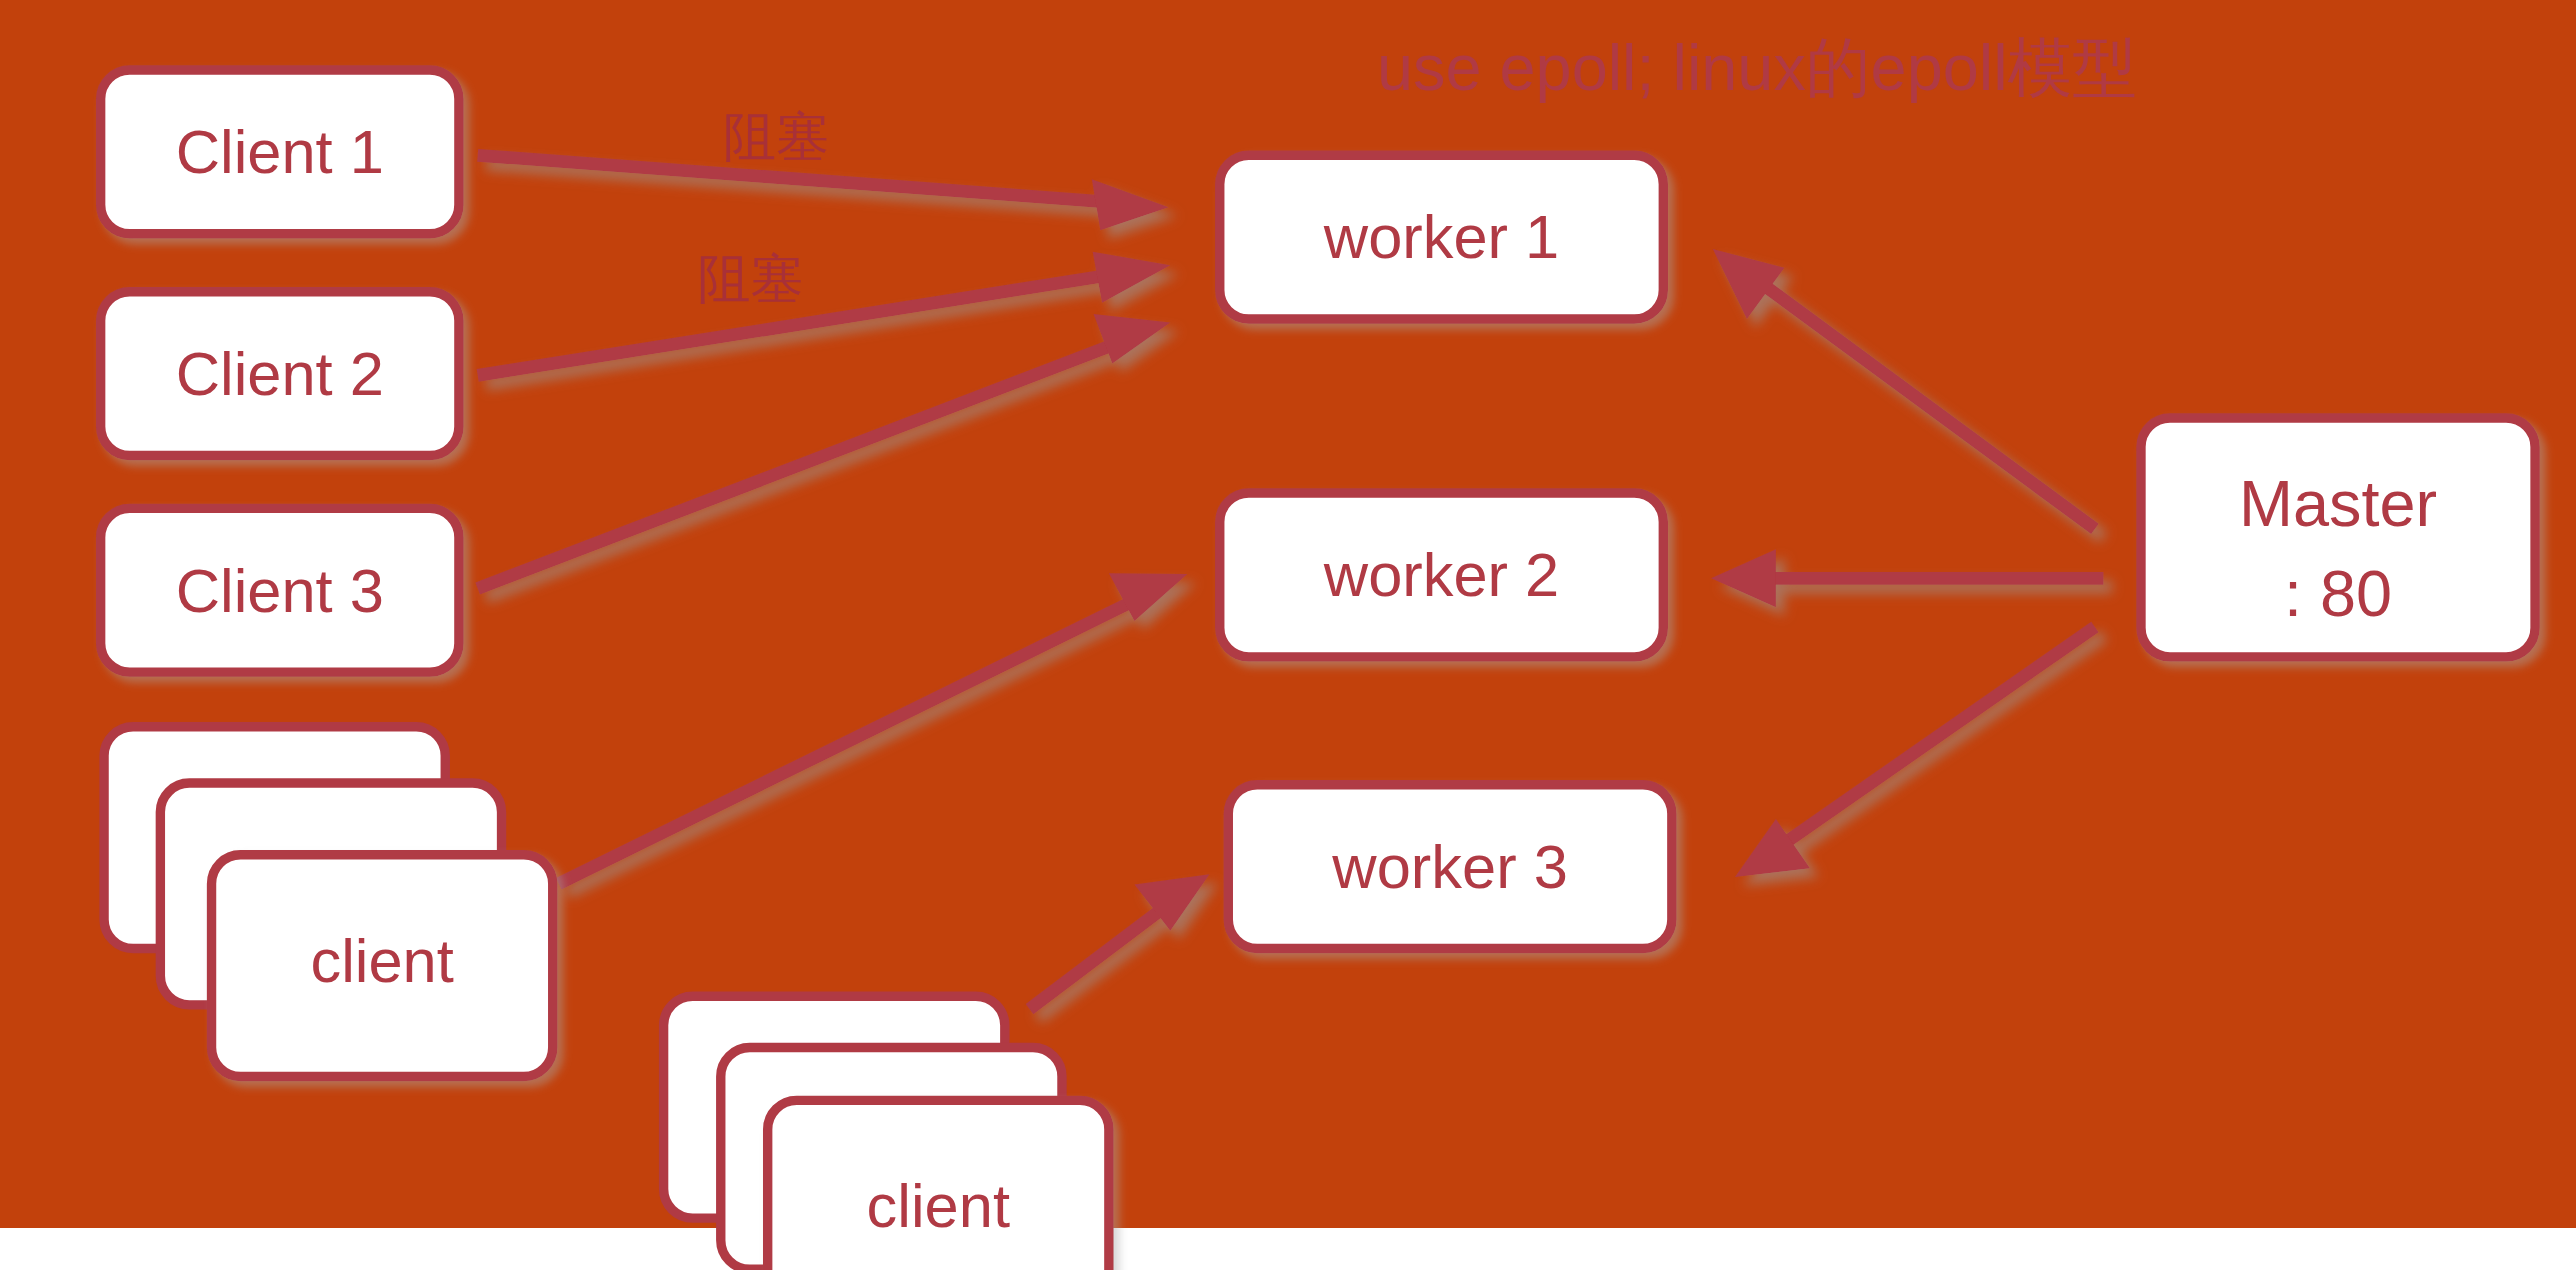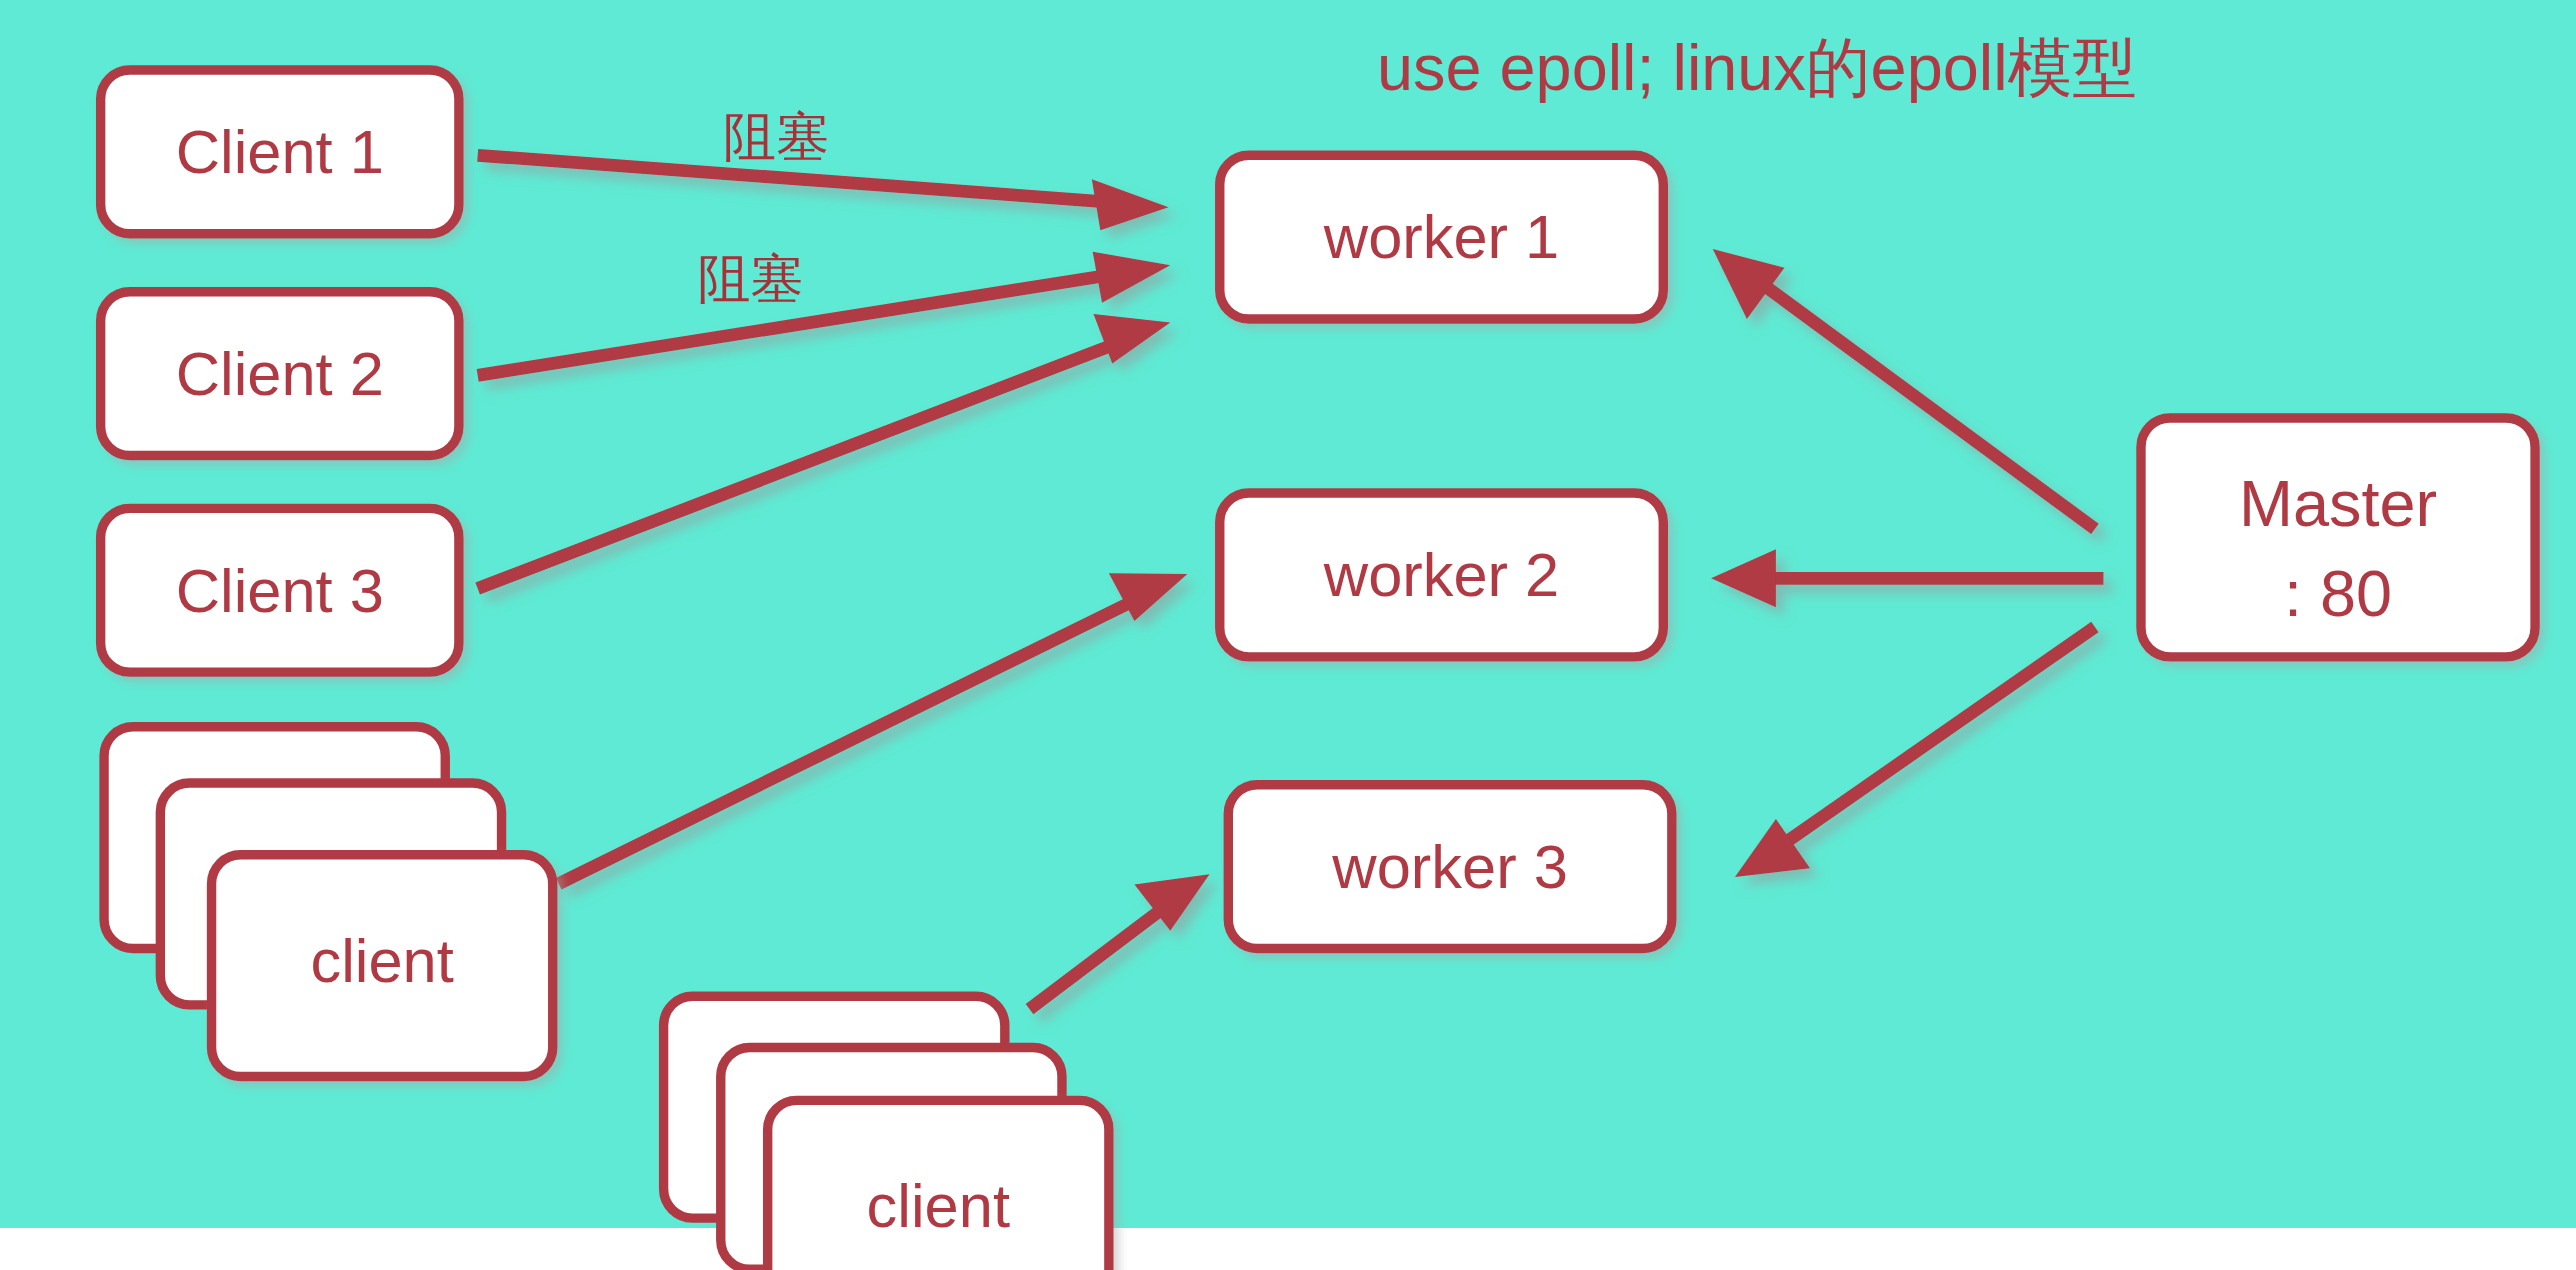--- a/index.html
+++ b/index.html
@@ -10,21 +10,21 @@
   body {
     width: 2576px;
     height: 1271px;
     overflow: hidden;
     font-family: "Liberation Sans", sans-serif;
   }
   #diagram-root {
     position: relative;
     width: 2576px;
     height: 1228px;
-    background: #5eead4;
+    background: #c2410c;
   }
   svg#diagram-svg {
     position: absolute;
     top: 0;
     left: 0;
     width: 2576px;
     height: 1271px;
     display: block;
   }
   .node-box {

